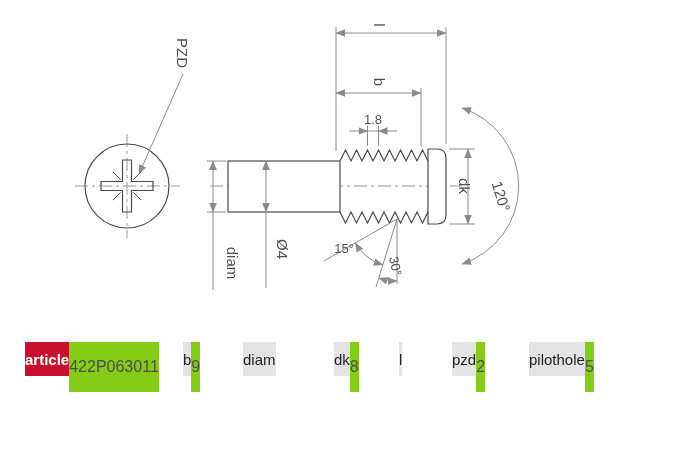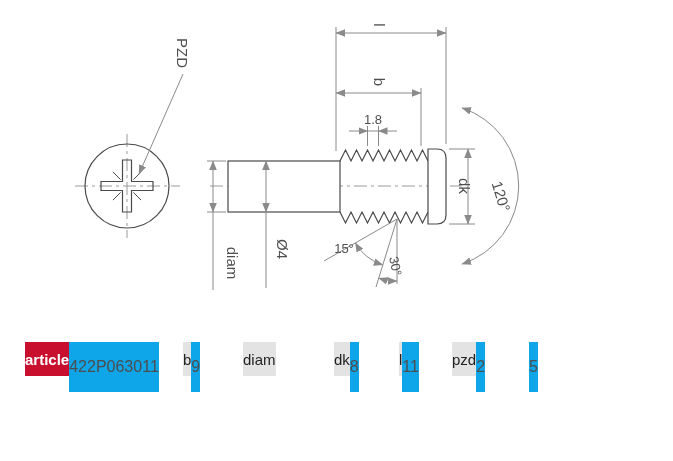--- a/index.html
+++ b/index.html
@@ -27,21 +27,21 @@
   .col-pilothole{width:119px;}
   .th{
     height:34px;background:#e3e3e3;color:#1f1f1f;
     display:flex;align-items:center;justify-content:center;
     font-size:15px;
   }
   .th-article{background:#c8102e;color:#ffffff;font-weight:700;}
   .accent-bar{height:5px;background:#c8102e;margin-top:2px;}
   .td{
     height:50px;display:flex;align-items:center;justify-content:center;
-    font-size:16px;color:#4d4d4d;background:#0ea5e9;
+    font-size:16px;color:#4d4d4d;background:#84cc16;
   }
 </style>
 </head>
 <body>
 
 <div class="page">
 
   <div class="drawing-wrap">
   <svg width="673" height="336" viewBox="0 0 673 336">
     <defs>
@@ -148,28 +148,28 @@
 
     <div class="col col-dk">
       <div class="th">dk</div>
       <div class="accent-bar"></div>
       <div class="td">8</div>
     </div>
 
     <div class="col col-l">
       <div class="th">l</div>
       <div class="accent-bar"></div>
-      <div class="td">11</div>
     </div>
 
     <div class="col col-pzd">
       <div class="th">pzd</div>
       <div class="accent-bar"></div>
       <div class="td">2</div>
     </div>
 
     <div class="col col-pilothole">
+      <div class="th">pilothole</div>
       <div class="accent-bar"></div>
       <div class="td">5</div>
     </div>
 
   </div>
 </div>
 
 </body></html>

